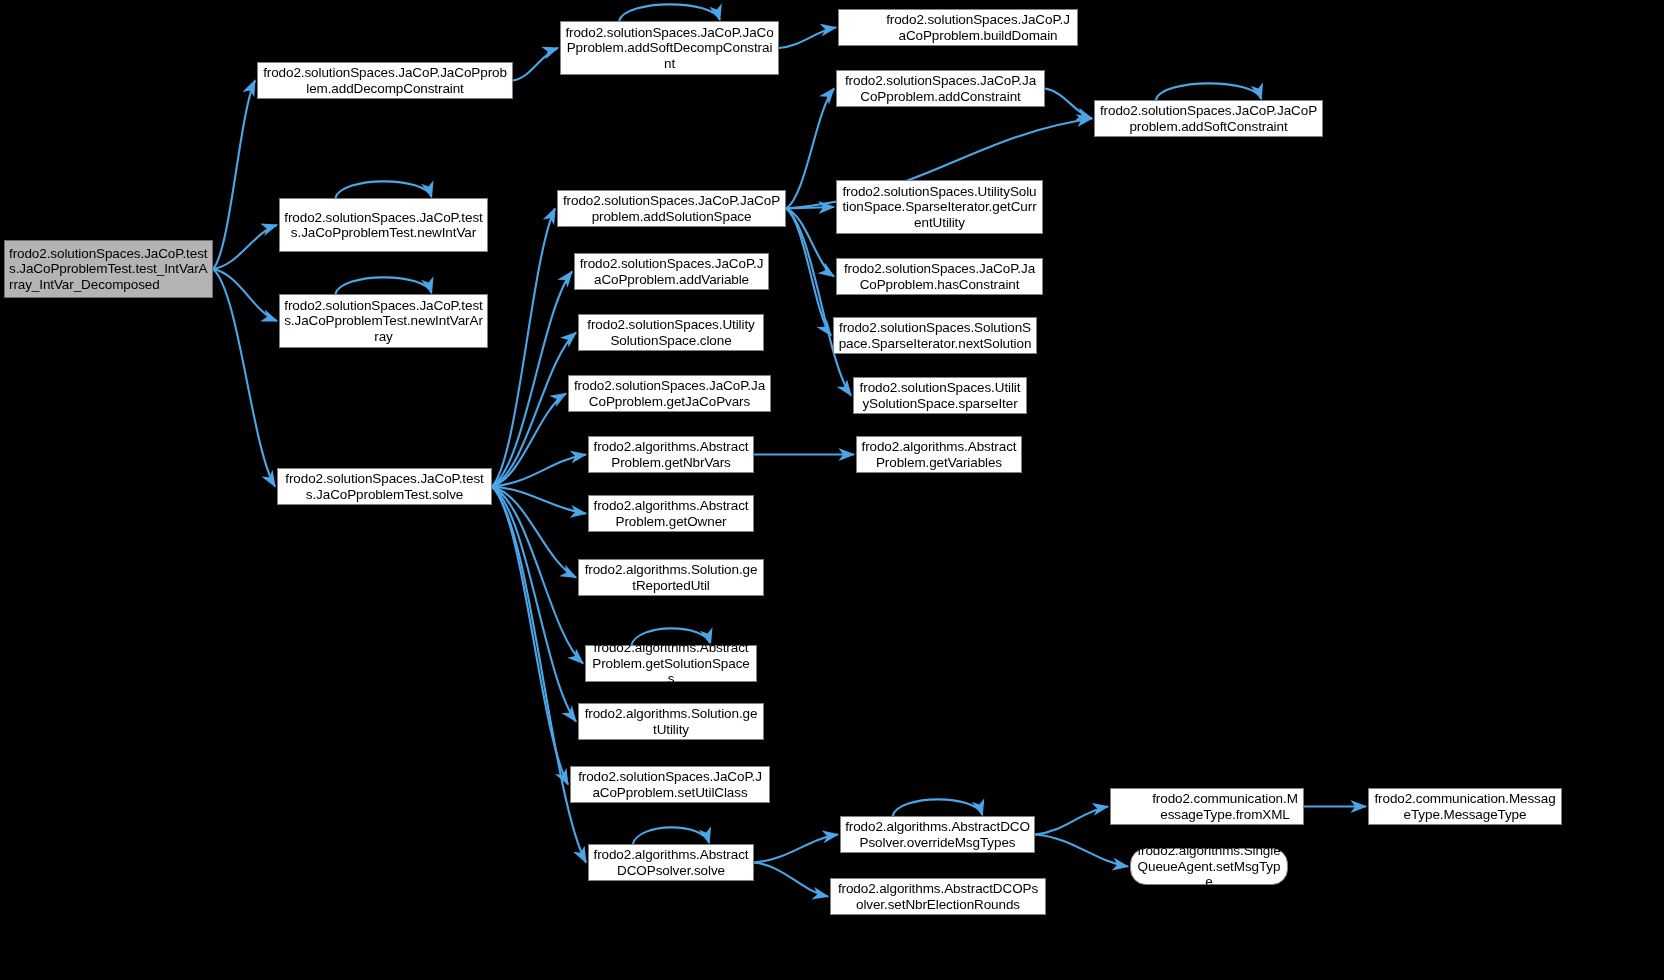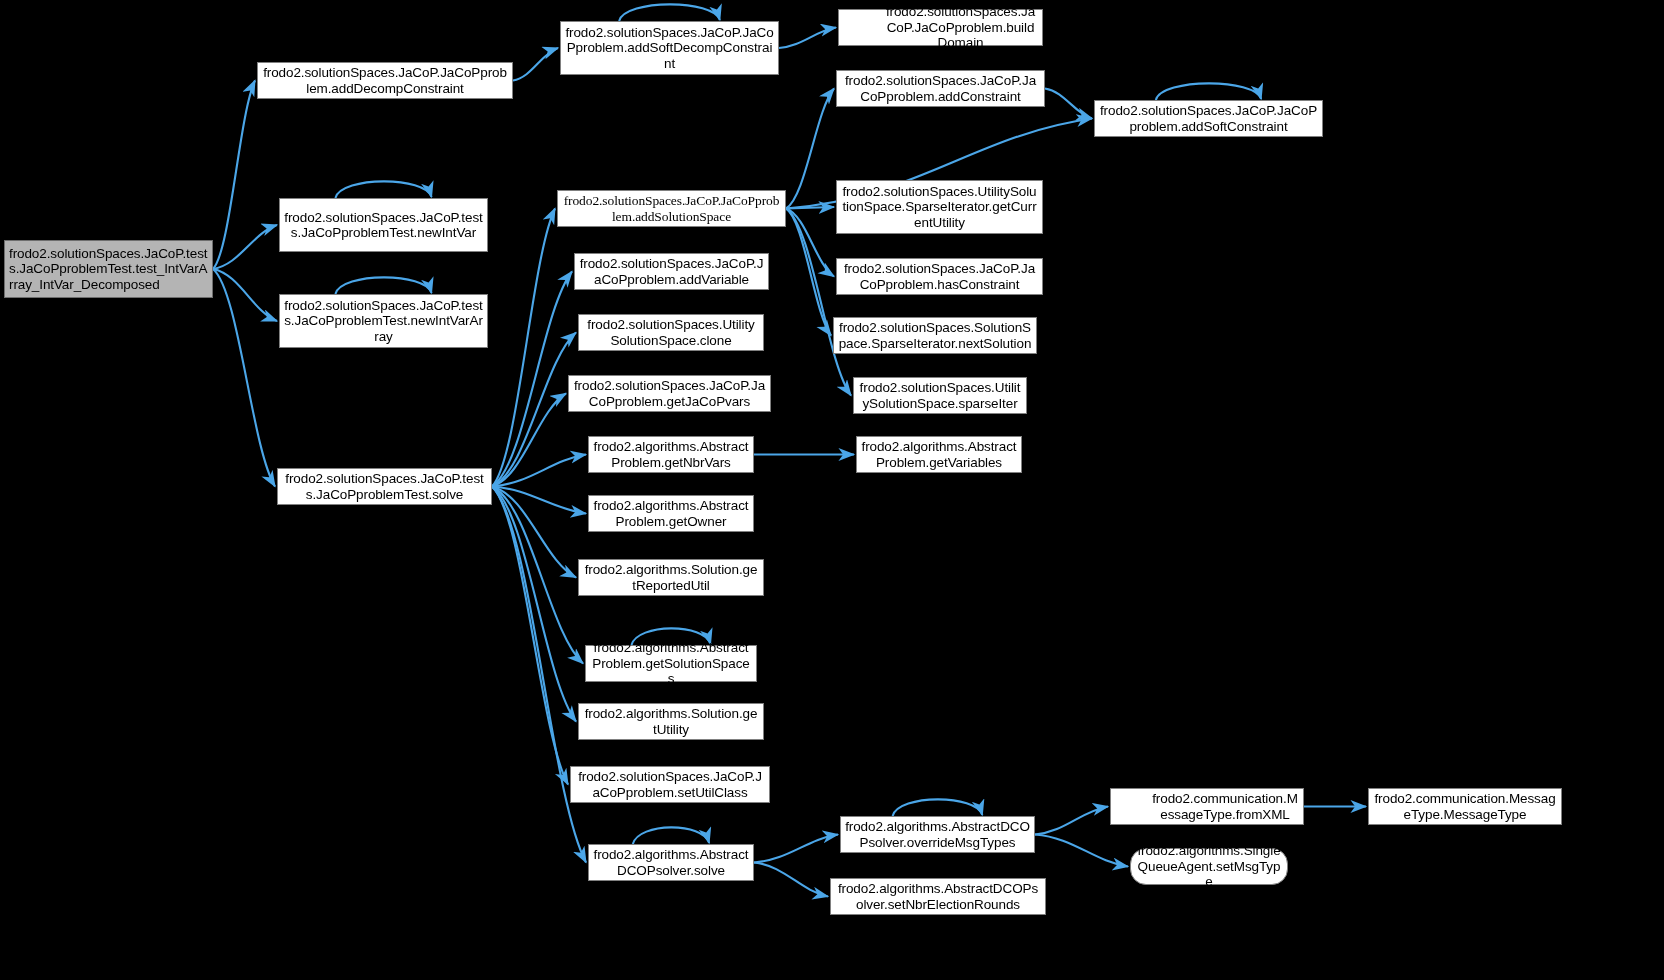--- a/index.html
+++ b/index.html
@@ -105,36 +105,36 @@
   <div id="nodes-group">
       <div class="node root" style="left: 4px; top: 240px; width: 209px; height: 58px;">
         <span class="label">frodo2.solutionSpaces.JaCoP.tests.JaCoPproblemTest.test_IntVarArray_IntVar_Decomposed</span>
       </div>
       <div class="node" style="left: 257px; top: 62px; width: 256px; height: 37px;">
         <span class="label">frodo2.solutionSpaces.JaCoP.JaCoPproblem.addDecompConstraint</span>
       </div>
       <div class="node" style="left: 560px; top: 21px; width: 219px; height: 54px;">
         <span class="label">frodo2.solutionSpaces.JaCoP.JaCoPproblem.addSoftDecompConstraint</span>
       </div>
-      <div class="node" style="left: 838px; top: 9px; width: 205px; height: 37px; padding-left: 44px;">
+      <div class="node" style="left: 838px; top: 9px; width: 240px; height: 37px; padding-left: 44px;">
         <span class="label">frodo2.solutionSpaces.JaCoP.JaCoPproblem.buildDomain</span>
       </div>
       <div class="node" style="left: 836px; top: 70px; width: 209px; height: 37px;">
         <span class="label">frodo2.solutionSpaces.JaCoP.JaCoPproblem.addConstraint</span>
       </div>
       <div class="node" style="left: 1094px; top: 100px; width: 229px; height: 37px;">
         <span class="label">frodo2.solutionSpaces.JaCoP.JaCoPproblem.addSoftConstraint</span>
       </div>
       <div class="node" style="left: 279px; top: 198px; width: 209px; height: 54px;">
         <span class="label">frodo2.solutionSpaces.JaCoP.tests.JaCoPproblemTest.newIntVar</span>
       </div>
       <div class="node" style="left: 279px; top: 294px; width: 209px; height: 54px;">
         <span class="label">frodo2.solutionSpaces.JaCoP.tests.JaCoPproblemTest.newIntVarArray</span>
       </div>
-      <div class="node" style="left: 557px; top: 190px; width: 229px; height: 37px; font-family: Liberation Serif, serif;">
+      <div class="node" style="left: 557px; top: 190px; width: 229px; height: 37px;">
         <span class="label">frodo2.solutionSpaces.JaCoP.JaCoPproblem.addSolutionSpace</span>
       </div>
       <div class="node" style="left: 574px; top: 253px; width: 195px; height: 37px;">
         <span class="label">frodo2.solutionSpaces.JaCoP.JaCoPproblem.addVariable</span>
       </div>
       <div class="node" style="left: 578px; top: 314px; width: 186px; height: 37px;">
         <span class="label">frodo2.solutionSpaces.UtilitySolutionSpace.clone</span>
       </div>
       <div class="node" style="left: 568px; top: 375px; width: 203px; height: 37px;">
         <span class="label">frodo2.solutionSpaces.JaCoP.JaCoPproblem.getJaCoPvars</span>

